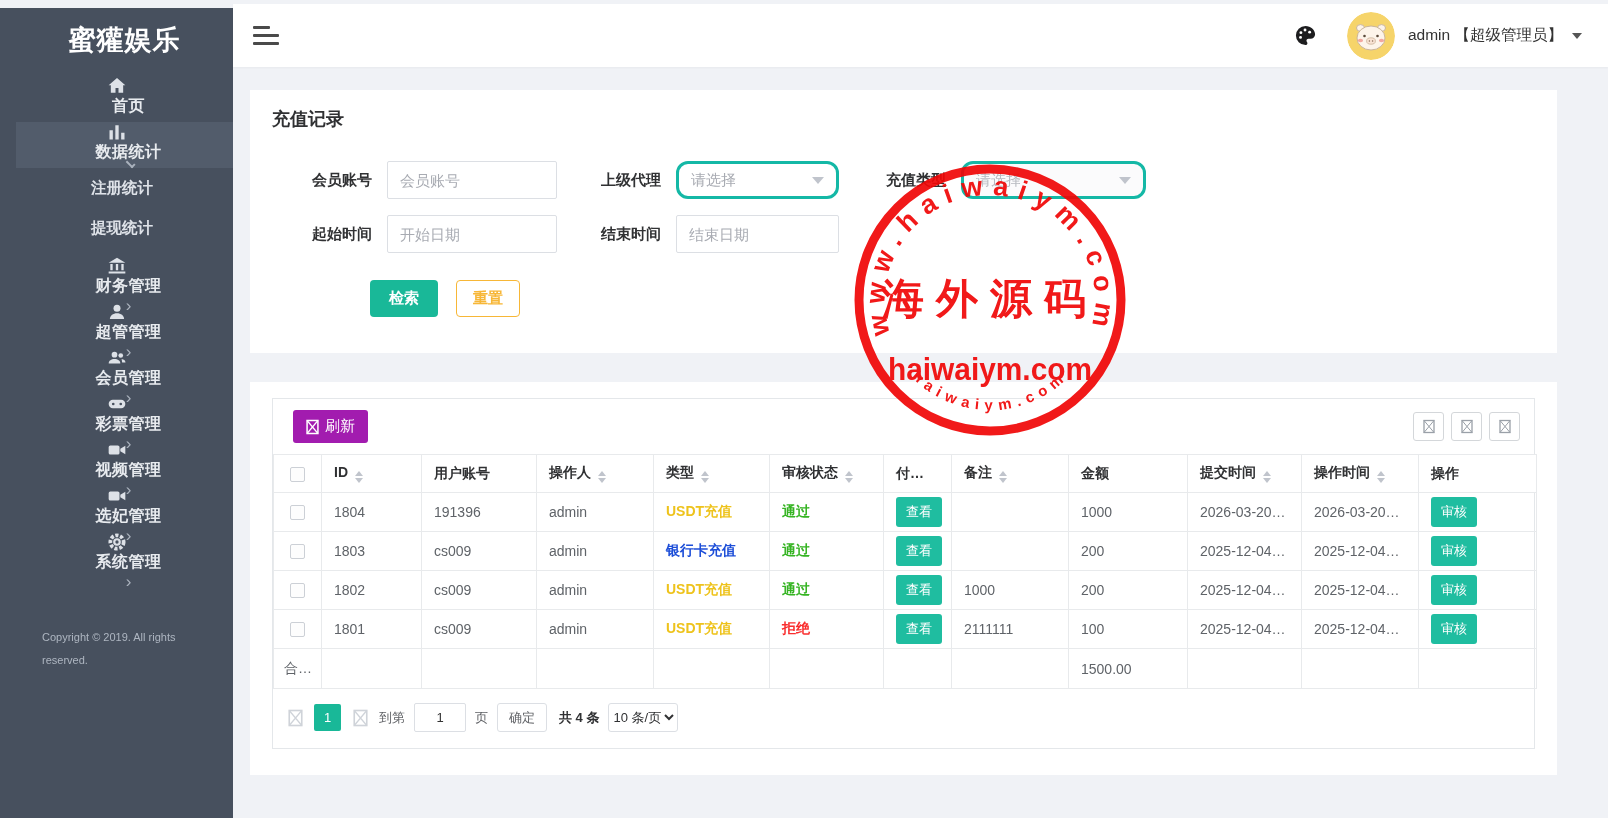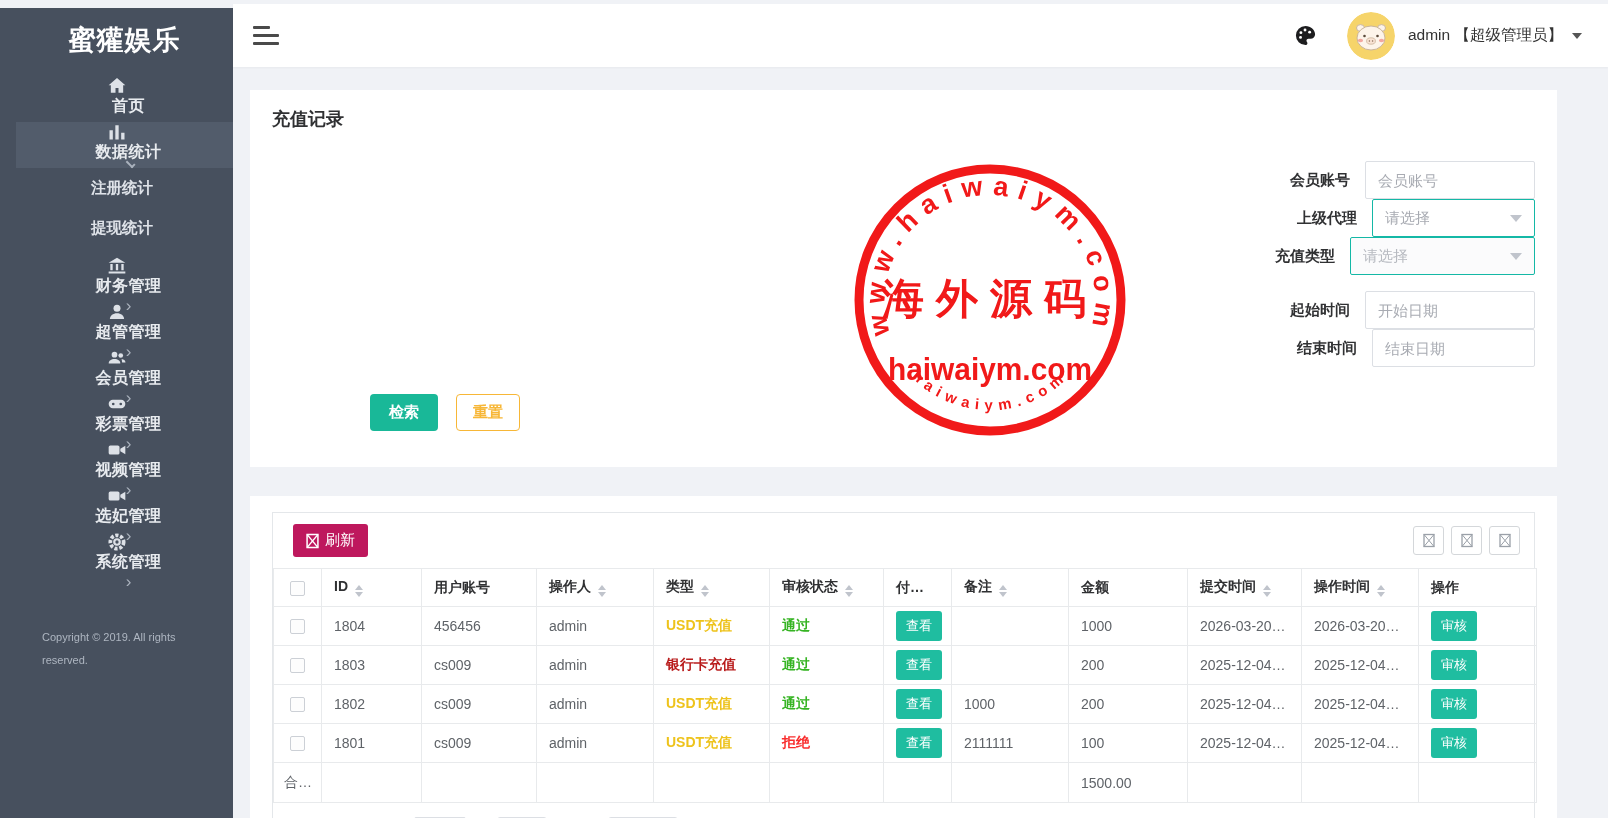--- a/index.html
+++ b/index.html
@@ -31,37 +31,37 @@
   .palette { width:23px; height:23px; margin-right:30px; cursor:pointer; }
   .avatar { width:48px; height:48px; border-radius:50%; overflow:hidden; margin-right:13px; cursor:pointer; }
   .username { font-size:15.5px; color:#333; cursor:pointer; }
   .caret { display:inline-block; width:0; height:0; border-left:5px solid transparent; border-right:5px solid transparent; border-top:6px solid #555; margin-left:9px; vertical-align:middle; }
 
   
   .content { padding:23px 51px 0 17px; }
   .card { background:#fff; }
   .filter-card { padding:17px 22px 36px; margin-bottom:29px; }
   .page-title { font-size:18px; font-weight:bold; color:#303133; margin-bottom:30px; }
-  .frow { display:flex; align-items:flex-end; margin-bottom:16px;flex-direction:column; }
+  .frow { display:flex; align-items:flex-start; margin-bottom:16px; }
   .fgroup { display:flex; align-items:center; }
   .flabel { width:62px; text-align:right; font-size:15px; font-weight:700; color:#303133; margin-right:15px; white-space:nowrap; }
   .finput { height:38px; border:1px solid #dcdfe4; border-radius:2px; padding:0 12px; font-size:15px; color:#333; font-family:inherit; background:#fff; }
   .finput::placeholder { color:#a8abb2; }
-  .fselect { height:38px; border:1px solid #14b8a6; border-radius:2px; padding:0 12px; font-size:15px; color:#a8abb2; display:flex; align-items:center; justify-content:space-between; background:#fff; cursor:pointer; }
+  .fselect { height:38px; border:3px solid #14b8a6; border-radius:12px; padding:0 12px; font-size:15px; color:#a8abb2; display:flex; align-items:center; justify-content:space-between; background:#fff; cursor:pointer; }
   .fselect .sel-caret { width:0; height:0; border-left:6px solid transparent; border-right:6px solid transparent; border-top:7px solid #c0c4cc; }
   .fselect.muted { background:#fbfbfc; color:#b7bac0; }
   .btnrow { margin-top:27px; margin-left:98px; display:flex; align-items:center; }
   .btn-search { background:#19b898; color:#fff; border:none; font-size:15px; font-weight:600; padding:9px 19px; border-radius:4px; cursor:pointer; font-family:inherit; }
   .btn-reset { background:#fff; color:#f7b737; border:1px solid #f7b737; font-size:15px; font-weight:600; padding:8px 16px; border-radius:4px; margin-left:18px; cursor:pointer; font-family:inherit; }
 
   
   .table-card { padding:16px 22px 26px; }
   .grid-box { border:1px solid #e4e7ea; }
   .toolbar { display:flex; align-items:center; justify-content:space-between; padding:11px 14px 11px 20px; }
-  .btn-refresh { background:#be185d; color:#fff; border:none; font-size:15px; padding:7px 13px; border-radius:3px; display:flex; align-items:center; gap:6px; cursor:pointer; font-family:inherit; }
+  .btn-refresh { background:#a21caf; color:#fff; border:none; font-size:15px; padding:7px 13px; border-radius:3px; display:flex; align-items:center; gap:6px; cursor:pointer; font-family:inherit; }
   .tool-icons { display:flex; gap:7px; }
   .tool-btn { width:31px; height:29px; border:1px solid #d4d7da; border-radius:3px; background:#fff; display:flex; align-items:center; justify-content:center; color:#9aa0a8; cursor:pointer; }
   .tofu { display:block; }
 
   table { width:100%; border-collapse:collapse; table-layout:fixed; }
   th,td { border:1px solid #e8eaec; height:38px; padding:4px 12px; font-size:14px; overflow:hidden; white-space:nowrap; text-overflow:ellipsis; }
   th { text-align:left; color:#303133; font-weight:700; background:#fff; }
   td { color:#5f6368; }
   .cb-col { text-align:center; padding:4px; }
   input[type=checkbox] { appearance:none; -webkit-appearance:none; width:15px; height:15px; border:1px solid #ccd0d6; border-radius:2px; background:#fdfdfd; vertical-align:middle; cursor:pointer; }
@@ -344,37 +344,37 @@
                     <i class="up"></i>
                     <i class="down"></i>
                   </span></th>
               <th><span>操作</span></th>
             </tr>
           </thead>
           <tbody>
             <tr>
               <td class="cb-col"><input type="checkbox" style=""></td>
               <td>1804</td>
-              <td>456456</td>
+              <td>191396</td>
               <td>admin</td>
               <td><span class="type-txt" style="color: rgb(238, 195, 28);">USDT充值</span></td>
               <td><span class="status-txt" style="color: rgb(54, 180, 35);">通过</span></td>
               <td><button class="btn-mini">查看</button></td>
               <td></td>
               <td>1000</td>
               <td>2026-03-20…</td>
               <td>2026-03-20…</td>
               <td><button class="btn-mini">审核</button><button class="btn-mini btn-del">删除</button></td>
             </tr>
             <tr>
               <td class="cb-col"><input type="checkbox" style=""></td>
               <td>1803</td>
               <td>cs009</td>
               <td>admin</td>
-              <td><span class="type-txt" style="color: #b91c1c;">银行卡充值</span></td>
+              <td><span class="type-txt" style="color: #1d4ed8;">银行卡充值</span></td>
               <td><span class="status-txt" style="color: rgb(54, 180, 35);">通过</span></td>
               <td><button class="btn-mini">查看</button></td>
               <td></td>
               <td>200</td>
               <td>2025-12-04…</td>
               <td>2025-12-04…</td>
               <td><button class="btn-mini">审核</button><button class="btn-mini btn-del">删除</button></td>
             </tr>
             <tr>
               <td class="cb-col"><input type="checkbox" style=""></td>

